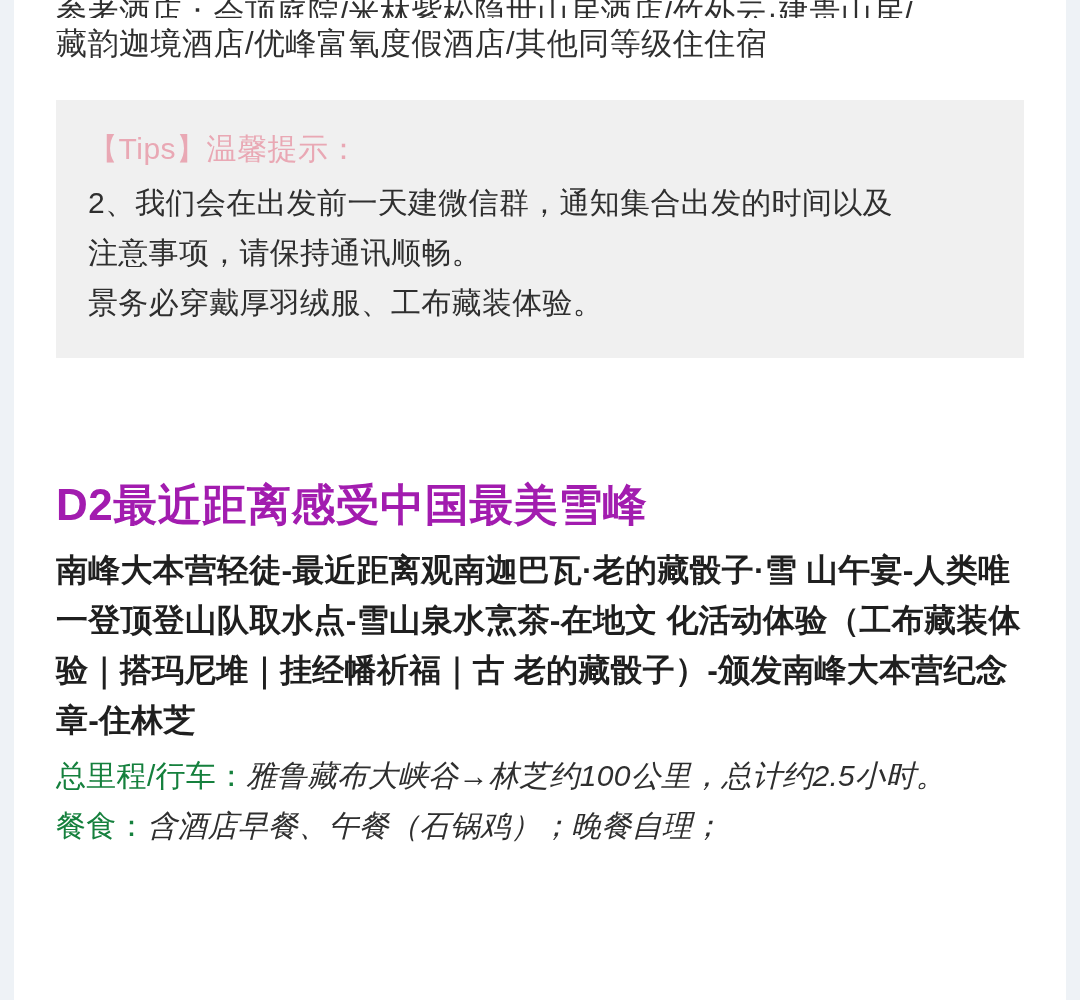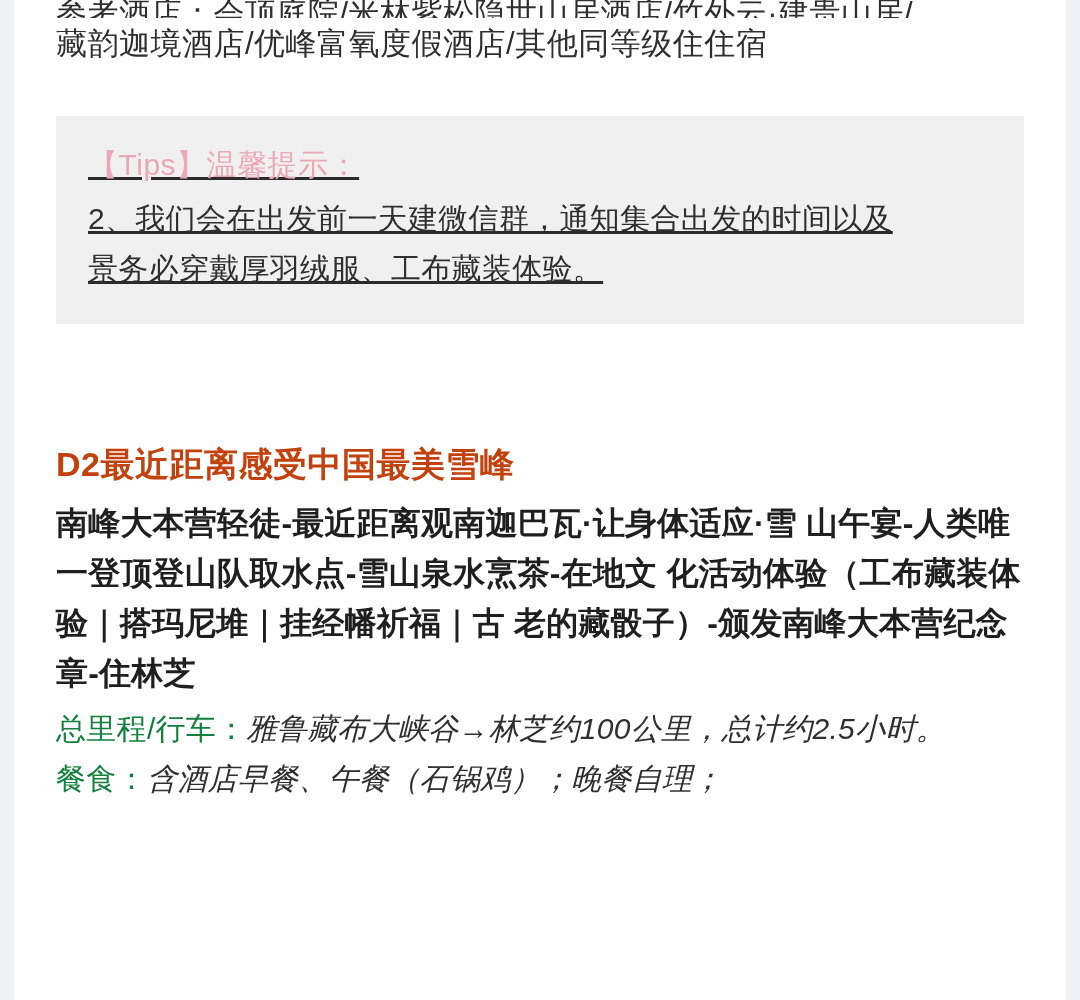--- a/index.html
+++ b/index.html
@@ -55,25 +55,24 @@
     letter-spacing: 0.5px;
   }
   .top-para .clipped {
     display: block;
     height: 30px;
     overflow: hidden;
   }
 
   
   .tips-box {
-    margin-top: 34px;
+    margin-top: 18px;
     background: #f0f0f0;
     padding: 26px 32px 30px 32px;
     box-sizing: border-box;
-    text-decoration: underline;
   }
   .tips-title {
     font-size: 30px;
     line-height: 46px;
     color: #e9a8b4;
     margin: 0 0 6px 0;
     letter-spacing: 0.5px;
   }
   .tips-line {
     font-size: 30px;
@@ -81,23 +80,23 @@
     color: #2f2f2f;
     margin: 0;
     letter-spacing: 0.3px;
   }
 
   
   .day-section {
     margin-top: 118px;
   }
   .day-title {
-    font-size: 34px;
+    font-size: 44px;
     font-weight: bold;
-    color: #c2410c;
+    color: #a21caf;
     margin: 0 0 10px 0;
     letter-spacing: 0.5px;
   }
   .day-route {
     font-size: 32px;
     font-weight: bold;
     line-height: 50px;
     color: #1f1f1f;
     margin: 0 0 6px 0;
     letter-spacing: 0.2px;
@@ -128,27 +127,28 @@
   <div class="content">
 
     <div class="top-para">
       <span class="clipped">参考酒店：会顶庭院/米林紫松隐世山居酒店/竹外云·建贵山居/</span>
       <span>藏韵迦境酒店/优峰富氧度假酒店/其他同等级住住宿</span>
     </div>
 
     <div class="tips-box">
       <p class="tips-title">【Tips】温馨提示：</p>
       <p class="tips-line">2、我们会在出发前一天建微信群，通知集合出发的时间以及</p>
+      <p class="tips-line">注意事项，请保持通讯顺畅。</p>
       <p class="tips-line">景务必穿戴厚羽绒服、工布藏装体验。</p>
     </div>
 
     <div class="day-section">
       <h2 class="day-title">D2最近距离感受中国最美雪峰</h2>
       <p class="day-route">
-        <span>南峰大本营轻徒-最近距离观南迦巴瓦·让身体适应·雪</span>
+        <span>南峰大本营轻徒-最近距离观南迦巴瓦·老的藏骰子·雪</span>
         <span>山午宴-人类唯一登顶登山队取水点-雪山泉水烹茶-在地文</span>
         <span>化活动体验（工布藏装体验｜搭玛尼堆｜挂经幡祈福｜古</span>
         <span>老的藏骰子）-颁发南峰大本营纪念章-住林芝</span>
       </p>
       <p class="info-row">
         <span class="info-label">总里程/行车：</span><span class="info-value">雅鲁藏布大峡谷→林芝约100公里，总计约2.5小</span><span class="info-value">时。</span>
       </p>
       <p class="info-row">
         <span class="info-label">餐食：</span><span class="info-value">含酒店早餐、午餐（石锅鸡）；晚餐自理；</span>
       </p>

